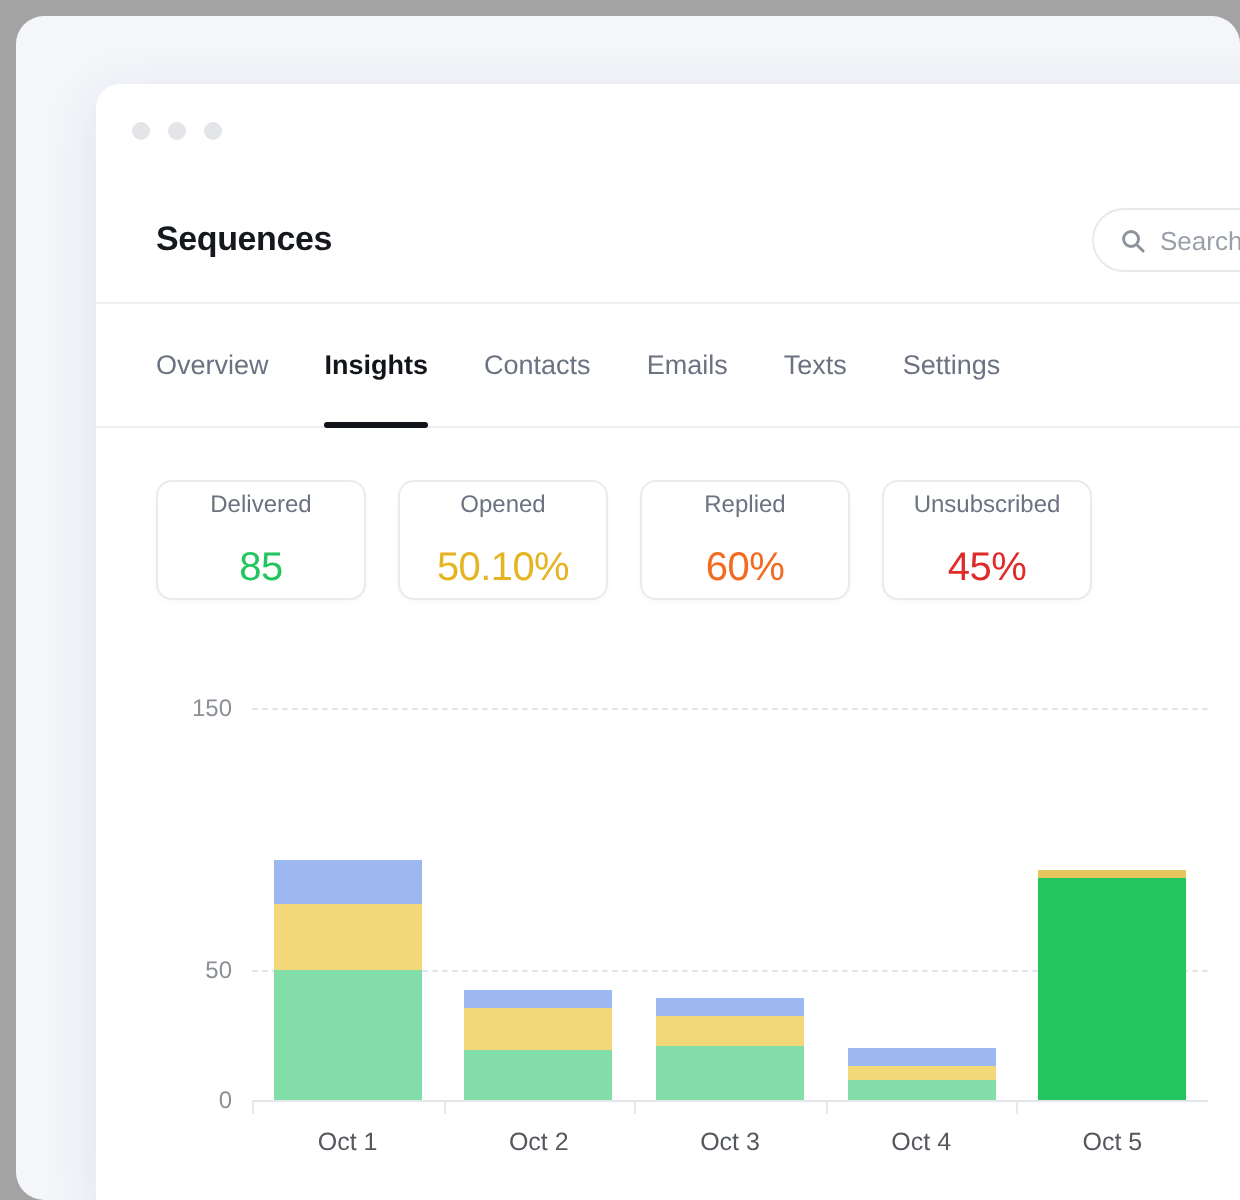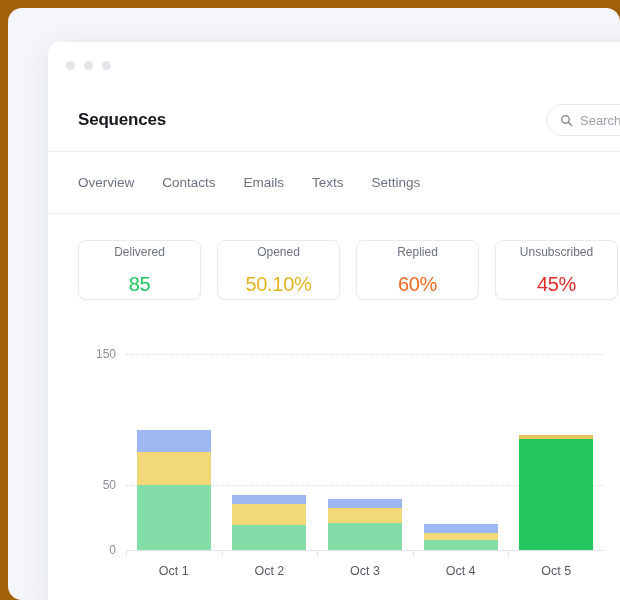--- a/index.html
+++ b/index.html
@@ -7,21 +7,21 @@
     width: 620px; height: 600px;
     background: #ffffff;
     font-family: "Liberation Sans", sans-serif;
     overflow: hidden;
   }
 
   
   #page {
     position: relative;
     width: 620px; height: 600px;
-    background: #a16207;
+    background: #a3a3a3;
   }
   
   #backdrop {
     position: absolute;
     left: 8px; top: 8px;
     width: 612px; height: 592px;
     background: #f4f6fa;
     border-radius: 14px;
   }
 
@@ -90,21 +90,21 @@
     left: 0; right: 0; bottom: 0; height: 3px;
     background: #111418; border-radius: 2px;
   }
 
   
   #stats {
     position: absolute; left: 30px; top: 198px;
     display: flex; gap: 16px;
   }
   .stat-card {
-    width: 123px; height: 60px;
+    width: 105px; height: 60px;
     border: 1px solid #e8eaed; border-radius: 8px;
     background: #fff;
     display: flex; flex-direction: column;
     align-items: center; justify-content: center;
     gap: 14px;
     box-shadow: 0 1px 2px rgba(20,30,60,0.03);
   }
   .stat-label { font-size: 12px; color: #6b7280; }
   .stat-value { font-size: 20px; font-weight: normal; letter-spacing: -0.3px; text-align: center; }
 
@@ -169,20 +169,21 @@
         <svg class="si" viewBox="0 0 16 16" fill="none" stroke="#8d939b" stroke-width="1.8">
           <circle cx="6.8" cy="6.8" r="4.6"></circle>
           <line x1="10.3" y1="10.3" x2="14.2" y2="14.2" stroke-linecap="round"></line>
         </svg>
         <span id="search-placeholder">Search</span>
       </div>
     </div>
 
     <div id="tabs">
       <div class="tab">Overview</div>
+      <div class="tab active">Insights</div>
       <div class="tab">Contacts</div>
       <div class="tab">Emails</div>
       <div class="tab">Texts</div>
       <div class="tab">Settings</div>
     </div>
 
     <div id="stats">
       <div class="stat-card">
         <span class="stat-label">Delivered</span>
         <span class="stat-value" style="color:#22c55e">85</span>

